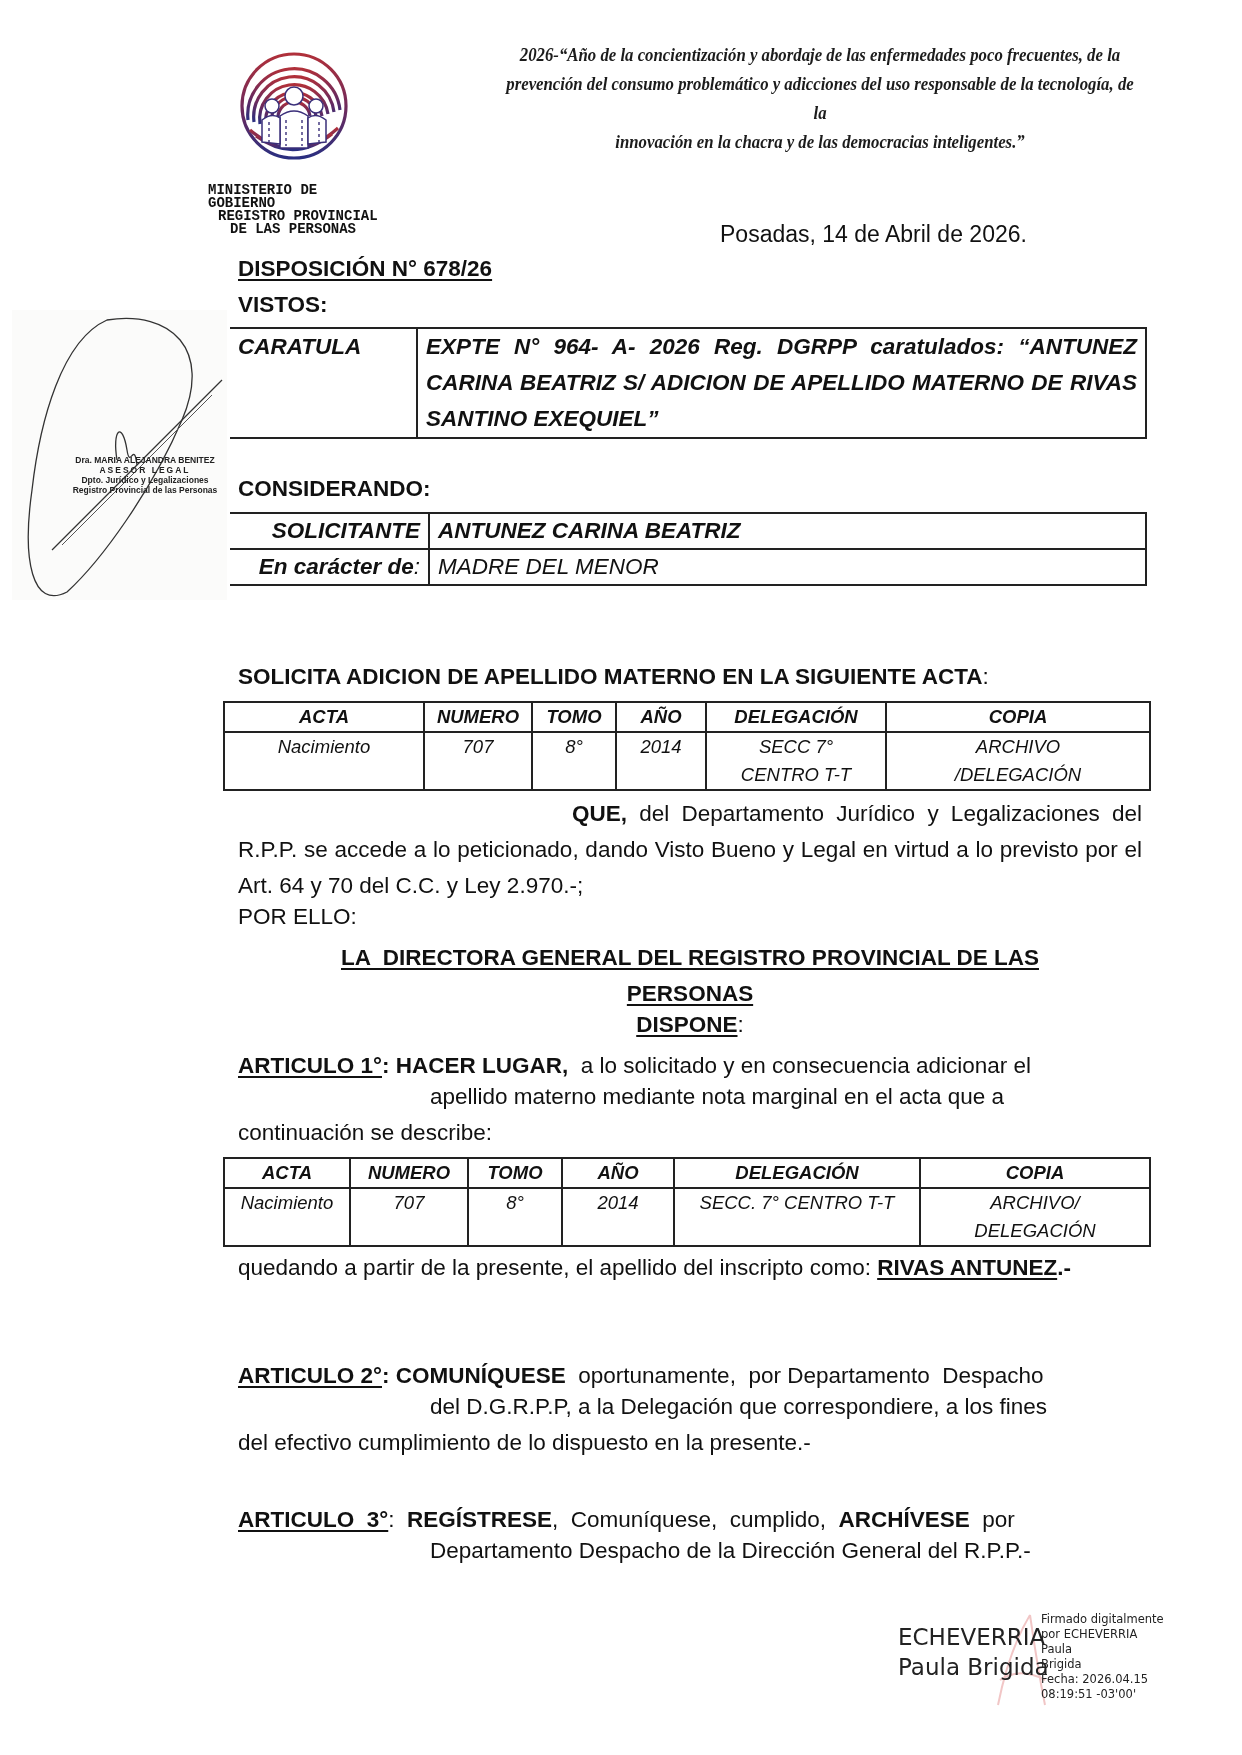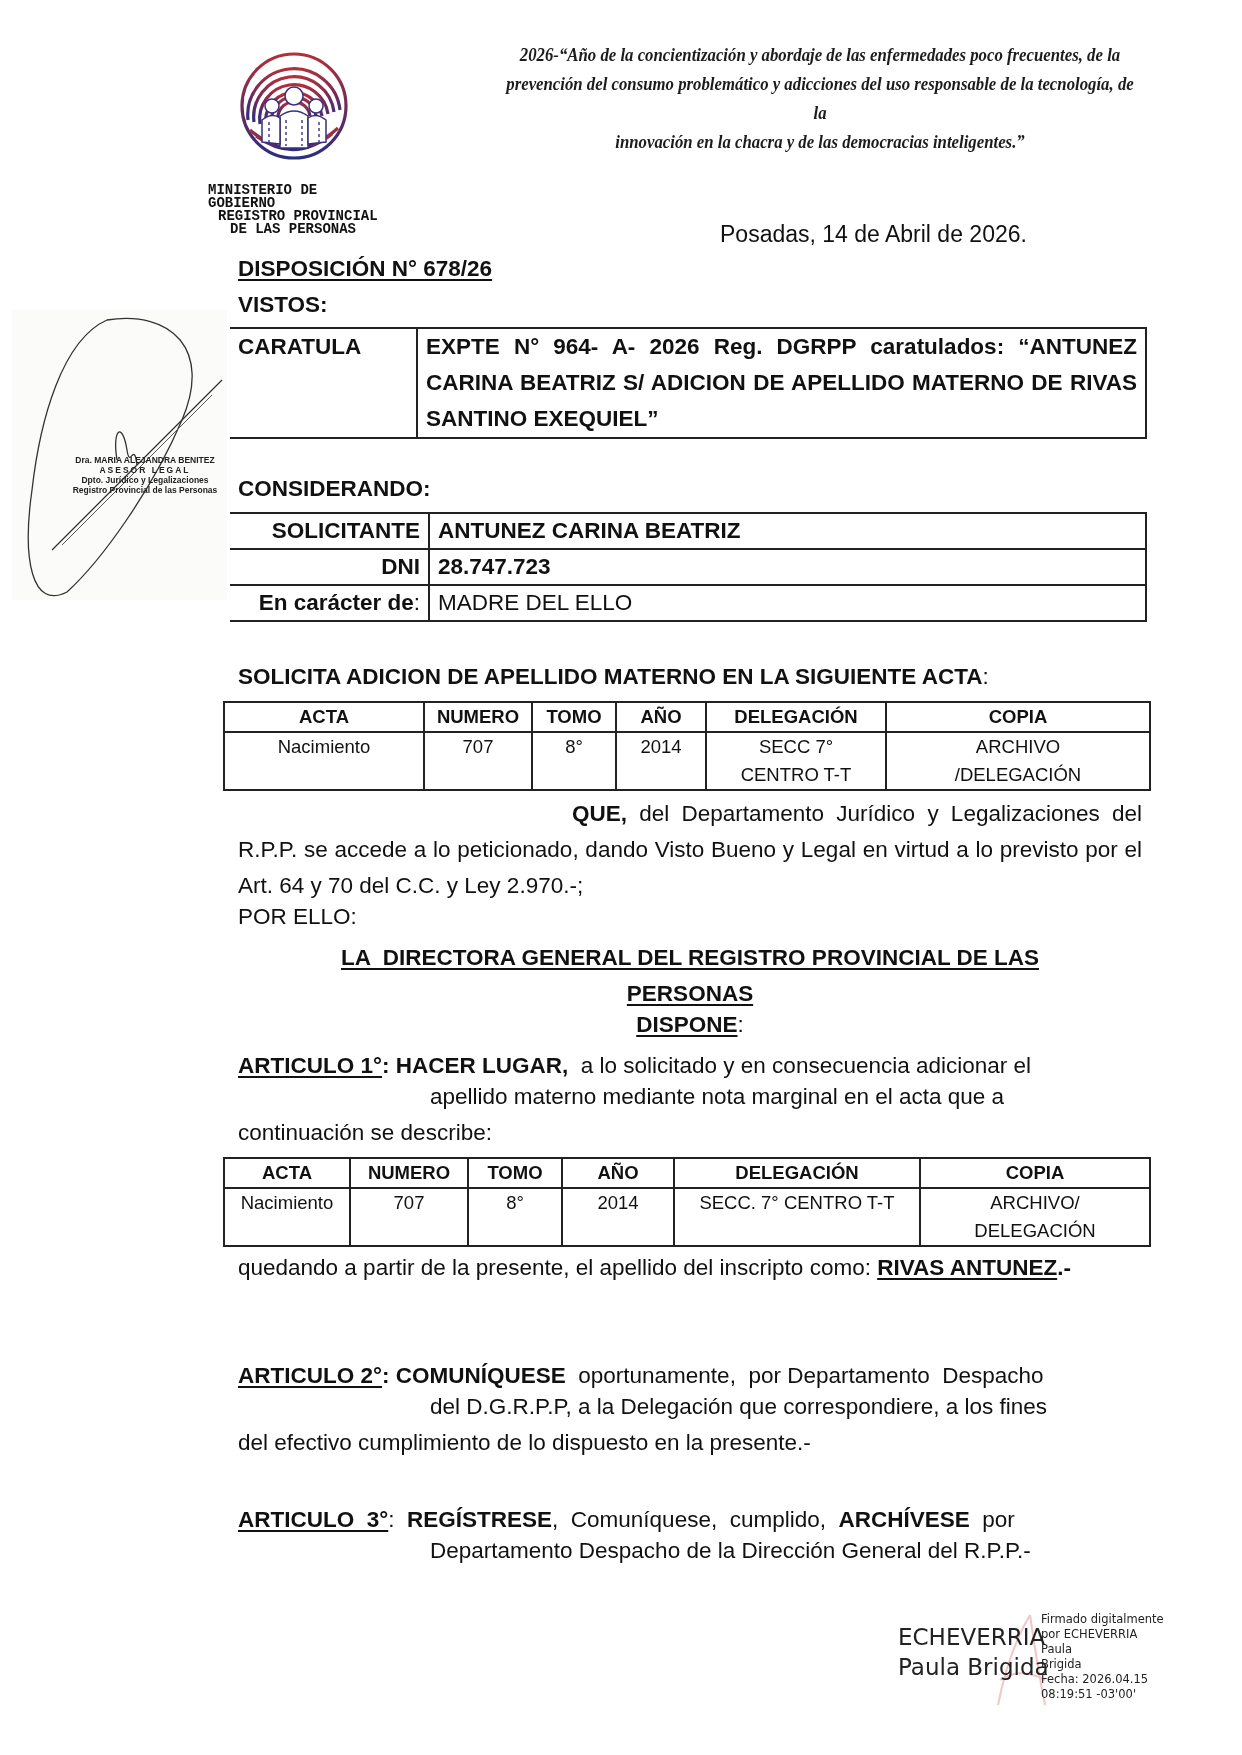--- a/index.html
+++ b/index.html
@@ -14,21 +14,21 @@
 
   
   #stamp { left:12px; top:310px; width:215px; height:290px; }
   #stamp-text { left:65px; top:455px; width:160px; text-align:center; font-family:"Liberation Sans", sans-serif; font-weight:bold; font-size:8.5px; line-height:10px; color:#222; }
   .u { text-decoration:underline; text-underline-offset:3px; }
 
   #date { left:720px; top:221px; font-size:23px; }
   #disp { left:238px; top:256px; font-size:22.5px; font-weight:bold; }
   #vistos { left:238px; top:292px; font-size:22.5px; font-weight:bold; }
 
-  table { border-collapse:collapse; }
+  table { border-collapse:collapse;font-style:italic; }
   #caratula { left:230px; top:327px; width:917px; border-top:2px solid #222; border-bottom:2px solid #222; border-right:2px solid #222; }
   #caratula td { vertical-align:top; font-size:22.5px; font-weight:bold; line-height:36px; padding:0 8px; }
   #caratula td.k { width:170px; border-right:2px solid #222; }
   #caratula td.v { text-align:justify; }
 
   #considerando { left:238px; top:476px; font-size:22.5px; font-weight:bold; }
   #sol-table { left:230px; top:512px; width:917px; }
   #sol-table td { border:2px solid #222; font-size:22.5px; line-height:34px; padding:0 8px; }
   #sol-table td.k { width:182px; font-weight:bold; }
   #sol-table td.v { font-weight:bold; }
@@ -143,26 +143,22 @@
 
 <div id="considerando" class="abs">CONSIDERANDO:</div>
 
 <table id="sol-table" class="abs">
   <tbody>
       <tr>
     <td class="k">SOLICITANTE</td>
     <td class="v">ANTUNEZ CARINA BEATRIZ</td>
   </tr>
   <tr>
-    <td class="k">DNI</td>
-    <td class="v">28.747.723</td>
-  </tr>
-  <tr>
     <td class="k"><span>En carácter de</span><span style="font-weight:normal">:</span></td>
-    <td class="v norm">MADRE DEL ELLO</td>
+    <td class="v norm">MADRE DEL MENOR</td>
   </tr>
 </tbody>
   </table>
 
 <div id="solicita" class="abs"><span>SOLICITA ADICION DE APELLIDO MATERNO EN LA SIGUIENTE ACTA</span><span style="font-weight:normal">:</span></div>
 
 <table id="acta1" class="abs acta-table">
   <tbody>
       <tr>
     <th style="width:190px">ACTA</th>

